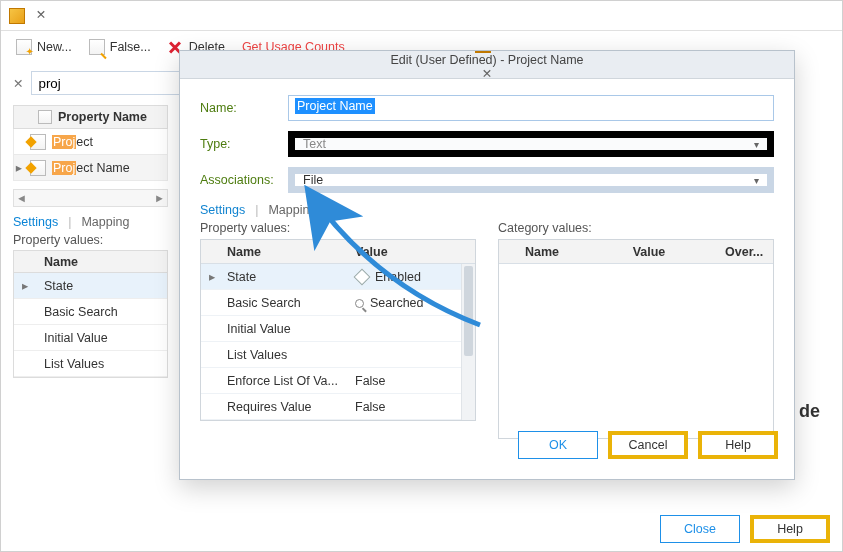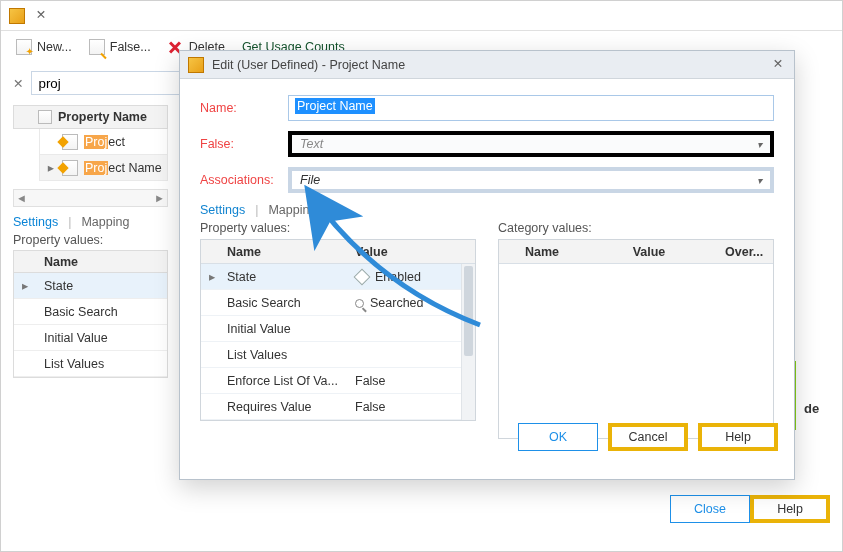--- a/index.html
+++ b/index.html
@@ -15,32 +15,32 @@
   
   .toolbar { display:flex; align-items:center; gap:3px; padding:4px 8px; }
   .tbtn { display:flex; align-items:center; gap:5px; padding:3px 6px; border:1px solid transparent; border-radius:2px; cursor:default; }
   .tico { width:16px; height:16px; display:inline-flex; align-items:center; justify-content:center; }
   .tico.doc { background:linear-gradient(#fff,#f3f3f3); border:1px solid #bbb; position:relative; }
   .tico.doc .star { position:absolute; right:-3px; bottom:-3px; color:#f2a200; font-size:10px; }
   .tico.doc .pen { position:absolute; right:-3px; bottom:-3px; transform:rotate(45deg); background:#f2a200; width:7px; height:2px; }
   .tico.redx { position:relative; }
   .tico.redx::before, .tico.redx::after { content:""; position:absolute; left:0; top:7px; width:14px; height:3px; background:#d23; }
   .tico.redx::before { transform:rotate(45deg);} .tico.redx::after{ transform:rotate(-45deg);}
-  .tbtn.txt { color:#14532d; }
+  .tbtn.txt { color:#ef4444; }
 
   
   .outer-body { display:flex; gap:8px; padding:8px 12px 8px 12px; }
   .left-col { width:155px; }
   .right-col { flex:1; padding-top:60px; }
   .search-row { display:flex; align-items:center; gap:8px; margin-bottom:10px; }
   .search-row .clear { color:#777; width:12px; text-align:center; }
   .search-input { flex:1; height:24px; border:1px solid #c9d6e5; padding:2px 6px; background:#fff; }
   .list-head { display:flex; align-items:center; height:24px; background:#f3f3f3; border:1px solid #dcdcdc; padding-left:2px; }
   .list-head .cell { padding:0 6px; font-weight:600; color:#333; }
-  .prop-row { display:flex; align-items:center; height:26px; padding-left:6px; gap:6px; border:1px solid #e9e9e9; border-top:none;margin-left:26px; }
+  .prop-row { display:flex; align-items:center; height:26px; gap:6px; border:1px solid #e9e9e9; border-top:none; }
   .prop-row.sel { background:#f4f4f4; }
   .prop-icon { width:16px; height:16px; background:linear-gradient(#fff,#f3f3f3); border:1px solid #bbb; position:relative; }
   .prop-icon .tag { position:absolute; left:-4px; top:3px; width:8px; height:8px; background:#f2a200; transform:rotate(45deg); }
   .hl { background:#f7a64a; color:#fff; padding:0 1px; }
   .row-ind { width:10px; color:#777; text-align:center; }
 
   .scroll-strip { height:18px; border:1px solid #e0e0e0; background:#f7f7f7; margin-top:8px; display:flex; align-items:center; justify-content:space-between; padding:0 2px; }
   .scroll-strip span{ color:#888; font-size:11px; }
 
   .tabs { display:flex; gap:10px; margin:8px 0 4px 0; }
@@ -48,42 +48,42 @@
   .tabs .tab.active { color:#0a84d6; }
   .sub-label { color:#555; margin:3px 0; }
 
   .mini-table { border:1px solid #dcdcdc; }
   .mini-table .head { display:flex; background:#f3f3f3; border-bottom:1px solid #dcdcdc; height:22px; align-items:center; }
   .mini-table .head .cell { padding:0 8px; font-weight:600; }
   .mini-table .row { display:flex; height:26px; align-items:center; border-bottom:1px solid #eee; }
   .mini-table .row .cell { padding:0 8px; }
   .mini-table .row.sel { background:#e8f2fb; }
 
-  .de-col { width:108px; border-left:6px solid #84cc16; padding:40px 8px 8px 8px; font-size:13px; }
+  .de-col { width:108px; border-left:1px solid #84cc16; padding:40px 8px 8px 8px; font-size:18px; }
   .de-head { font-weight:600; padding-bottom:6px; }
 
-  .footer { position:absolute; right:12px; bottom:28px; display:flex; }
+  .footer { position:absolute; right:12px; bottom:8px; display:flex; gap:10px; }
   .btn { min-width:80px; height:28px; border:4px solid #eab308; background:#fff; display:inline-flex; align-items:center; justify-content:center; cursor:default; }
   .btn.primary { border:1.5px solid #1e90e8; color:#1e90e8; }
 
   
   .dialog { position:absolute; left:178px; top:49px; width:616px; height:430px; background:#fff; border:1px solid #b8c2cc; box-shadow:0 8px 24px rgba(0,0,0,.18); z-index:10; }
-  .dialog .dlg-title { display:flex; align-items:center; height:28px; background:#e9edf2; border-bottom:1px solid #d0d6dc; padding:0 8px; }
+  .dialog .dlg-title { display:flex; align-items:center; height:28px; background:#e9edf2; border-bottom:1px solid #d0d6dc; padding:0 8px;flex-direction:column; }
   .dlg-title .app-icon { width:16px; height:16px; background:linear-gradient(135deg,#f6c444,#e8a018); border:1px solid #c07800; margin-right:8px; }
   .dlg-title .t { flex:1; color:#444; }
   .dlg-title .x { width:16px; height:16px; line-height:14px; text-align:center; color:#666; }
 
   .dlg-body { padding:16px 20px 10px 20px; position:relative; height:calc(100% - 28px - 50px); }
   .form-row { display:flex; align-items:center; margin-bottom:10px; }
-  .form-row .lab { width:88px; color:#ef4444; }
+  .form-row .lab { width:88px; color:#4d7c0f; }
   .form-row .field { flex:1; }
   .text-input { width:100%; height:26px; border:1px solid #a9c8e8; padding:3px 6px; }
   .text-input.sel { background:#fff; }
   .text-input .seltext { background:#1e90ff; color:#fff; padding:1px 2px; }
-  .dropdown { width:100%; height:26px; border:4px solid #000000; background:#fafbfc; display:flex; align-items:center; justify-content:space-between; padding:0 8px; color:#888;font-style:italic; }
+  .dropdown { width:100%; height:26px; border:7px solid #000000; background:#fafbfc; display:flex; align-items:center; justify-content:space-between; padding:0 8px; color:#888; }
   .dropdown.active { color:#333; background:#fff; border-color:#c9d6e5;gap:40px; }
   .chev { font-size:10px; color:#666; }
 
   .dlg-tabs { display:flex; gap:10px; margin:6px 0 4px 0; }
   .dlg-tabs .tab { color:#666; }
   .dlg-tabs .tab.active { color:#1284d0; }
 
   .dual { display:flex; gap:22px; margin-top:4px; }
   .dual .pane { flex:1; }
   .pane .ptitle { color:#555; margin-bottom:4px; }
@@ -92,21 +92,21 @@
   .grid .ghead { display:flex; background:#f3f3f3; border-bottom:1px solid #d8dfe6; height:24px; align-items:center; }
   .grid .ghead .gc { padding:0 8px; font-weight:600; color:#333; }
   .grid .gbody { max-height:174px; overflow:hidden; position:relative; }
   .grid .grow { display:flex; height:26px; align-items:center; border-bottom:1px solid #eef2f6; }
   .grid .grow .gc { padding:0 8px; display:flex; align-items:center; gap:6px; }
   .grid .grow.sel { background:#e8f2fb; }
   .grid .lead { width:18px; text-align:center; color:#777; }
   .sbar { position:absolute; right:0; top:0; bottom:0; width:14px; background:#f1f3f5; border-left:1px solid #e0e4e8; }
   .sbar .thumb { position:absolute; left:2px; right:2px; top:2px; height:90px; background:#cfd6dd; border-radius:2px; }
 
-  .dlg-foot { position:absolute; right:16px; bottom:28px; display:flex; gap:10px; }
+  .dlg-foot { position:absolute; right:16px; bottom:20px; display:flex; gap:10px; }
 
   svg.arrow { position:absolute; left:100px; top:96px; width:220px; height:160px; z-index:20; pointer-events:none; }
 
   .ic { width:14px; height:14px; display:inline-block; }
   .ic.tag { }
   .ic.tag::before { content:""; display:block; width:10px; height:10px; border:1px solid #9aa; transform:rotate(45deg); margin:1px 0 0 1px; background:#fff; }
   .ic.search { border:1.5px solid #888; border-radius:50%; width:9px; height:9px; position:relative; margin-top:1px; }
   .ic.search::after { content:""; position:absolute; right:-4px; bottom:-4px; width:5px; height:1.5px; background:#888; transform:rotate(45deg); }
 </style>
 </head>
@@ -231,21 +231,21 @@
     <div class="dlg-body">
 
       <div class="form-row">
         <span class="lab">Name:</span>
         <div class="field">
           <div class="text-input sel"><span class="seltext">Project Name</span></div>
         </div>
       </div>
 
       <div class="form-row">
-        <span class="lab">False:</span>
+        <span class="lab">Type:</span>
         <div class="field">
           <div class="dropdown">
             <span>Text</span>
             <span class="chev">▾</span>
           </div>
         </div>
       </div>
 
       <div class="form-row">
         <span class="lab">Associations:</span>

